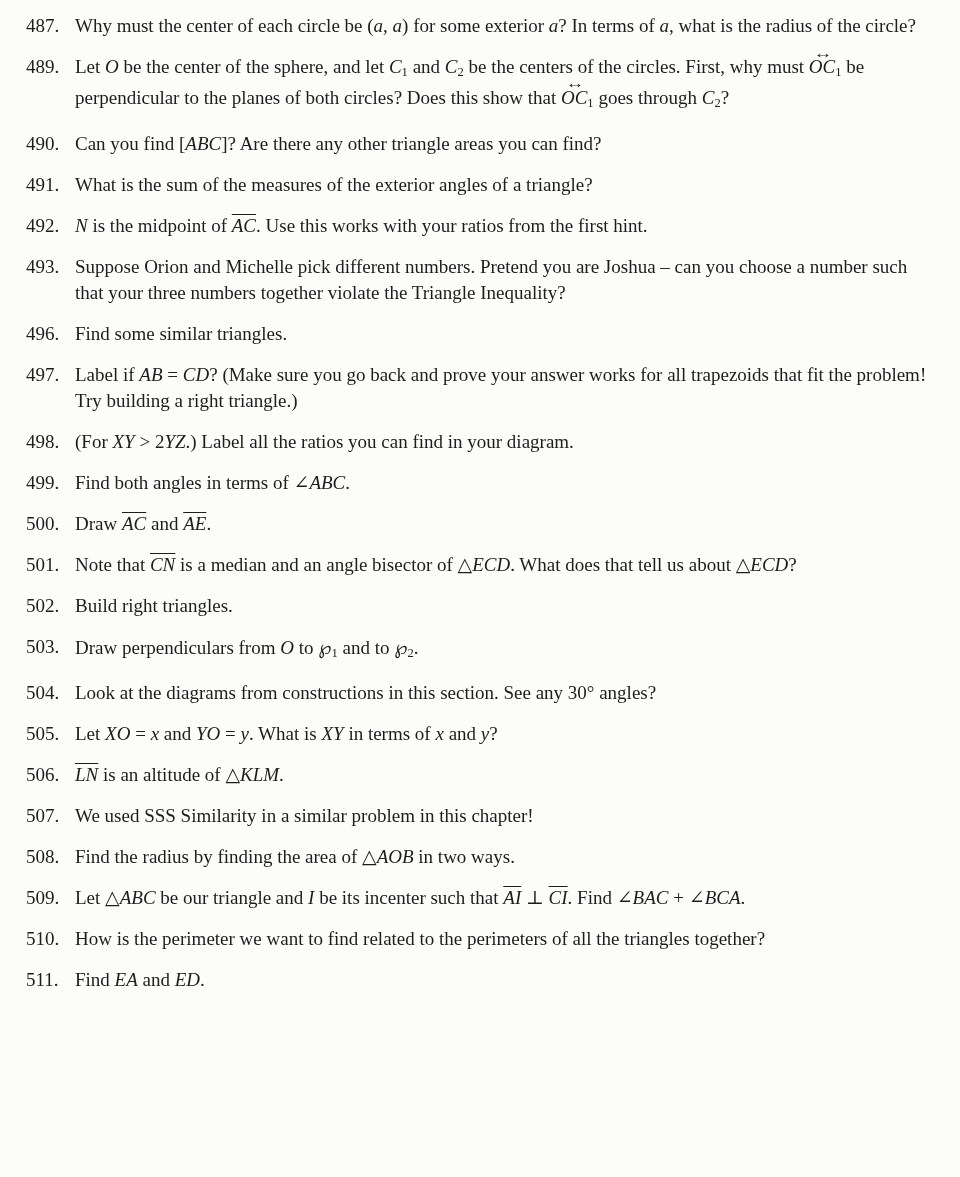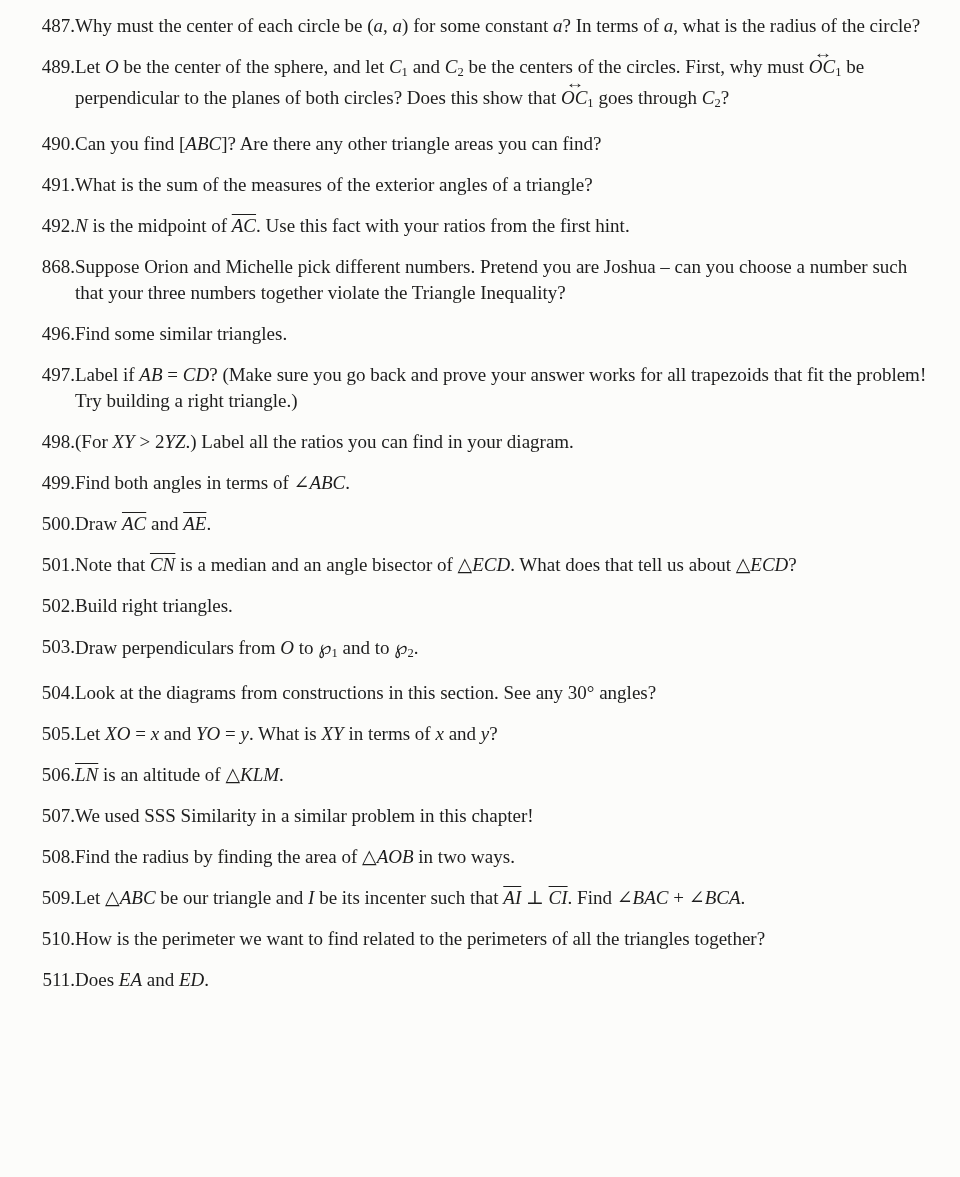--- a/index.html
+++ b/index.html
@@ -6,67 +6,67 @@
   .page{
     width:960px;height:1177px;box-sizing:border-box;
     background:#fcfcfa;color:#1d1d1d;
     font-family:"Liberation Serif","DejaVu Serif","DejaVu Sans",serif;
     font-size:19px;
     padding:13px 22px 0 26px;
     overflow:hidden;
   }
   #hint-list{list-style:none;margin:0;padding:0;}
   .hint{display:flex;margin:0 0 15px 0;line-height:26px;}
-  .num{flex:none;width:49px;text-align:right;}
+  .num{flex:none;width:49px;}
   .body{flex:1;}
   .s-i{font-style:italic;}
   .s-sub{font-size:0.66em;vertical-align:-0.22em;font-style:normal;letter-spacing:0;}
   .s-ol{text-decoration:overline;}
   .s-line{display:inline-block;position:relative;}
   .s-line::before{
     content:"\2194";
     position:absolute;top:-0.62em;left:44%;
     transform:translateX(-50%) scaleX(1.25);
     font-size:0.8em;line-height:1;
   }
   .s-scr{font-family:"DejaVu Sans","DejaVu Serif",sans-serif;font-size:1.0em;}
 </style>
 </head>
 <body>
 
 <div class="page">
   <ol id="hint-list">
   <li class="hint">
     <span class="num">487.</span>
-    <span class="body"><span>Why must the center of each circle be (</span><span class="s-i">a</span><span>, </span><span class="s-i">a</span><span>) for some constant </span><span class="s-i">a</span><span>? In terms of </span><span class="s-i">a</span><span>, what is the radius of the circle?</span></span>
+    <span class="body"><span>Why must the center of each circle be (</span><span class="s-i">a</span><span>, </span><span class="s-i">a</span><span>) for some exterior </span><span class="s-i">a</span><span>? In terms of </span><span class="s-i">a</span><span>, what is the radius of the circle?</span></span>
   </li>
 
 
   <li class="hint">
     <span class="num">489.</span>
     <span class="body"><span>Let </span><span class="s-i">O</span><span> be the center of the sphere, and let </span><span class="s-i">C</span><span class="s-sub">1</span><span> and </span><span class="s-i">C</span><span class="s-sub">2</span><span> be the centers of the circles. First, why must </span><span class="s-line"><span class="s-i">OC</span><span class="s-sub">1</span></span><span> be perpendicular to the planes of both circles? Does this show that </span><span class="s-line"><span class="s-i">OC</span><span class="s-sub">1</span></span><span> goes through </span><span class="s-i">C</span><span class="s-sub">2</span><span>?</span></span>
   </li>
 
   <li class="hint">
     <span class="num">490.</span>
     <span class="body"><span>Can you find [</span><span class="s-i">ABC</span><span>]? Are there any other triangle areas you can find?</span></span>
   </li>
 
   <li class="hint">
     <span class="num">491.</span>
     <span class="body"><span>What is the sum of the measures of the exterior angles of a triangle?</span></span>
   </li>
 
   <li class="hint">
     <span class="num">492.</span>
-    <span class="body"><span class="s-i">N</span><span> is the midpoint of </span><span class="s-ol"><span class="s-i">AC</span></span><span>. Use this fact with your ratios from the first hint.</span></span>
+    <span class="body"><span class="s-i">N</span><span> is the midpoint of </span><span class="s-ol"><span class="s-i">AC</span></span><span>. Use this works with your ratios from the first hint.</span></span>
   </li>
 
   <li class="hint">
-    <span class="num">868.</span>
+    <span class="num">493.</span>
     <span class="body"><span>Suppose Orion and Michelle pick different numbers. Pretend you are Joshua – can you choose a number such that your three numbers together violate the Triangle Inequality?</span></span>
   </li>
 
 
 
   <li class="hint">
     <span class="num">496.</span>
     <span class="body"><span>Find some similar triangles.</span></span>
   </li>
 
@@ -135,16 +135,16 @@
     <span class="body"><span>Let △</span><span class="s-i">ABC</span><span> be our triangle and </span><span class="s-i">I</span><span> be its incenter such that </span><span class="s-ol"><span class="s-i">AI</span></span><span> ⊥ </span><span class="s-ol"><span class="s-i">CI</span></span><span>. Find ∠</span><span class="s-i">BAC</span><span> + ∠</span><span class="s-i">BCA</span><span>.</span></span>
   </li>
 
   <li class="hint">
     <span class="num">510.</span>
     <span class="body"><span>How is the perimeter we want to find related to the perimeters of all the triangles together?</span></span>
   </li>
 
   <li class="hint">
     <span class="num">511.</span>
-    <span class="body"><span>Does </span><span class="s-i">EA</span><span> and </span><span class="s-i">ED</span><span>.</span></span>
+    <span class="body"><span>Find </span><span class="s-i">EA</span><span> and </span><span class="s-i">ED</span><span>.</span></span>
   </li>
 </ol>
 </div>
 
 </body></html>

